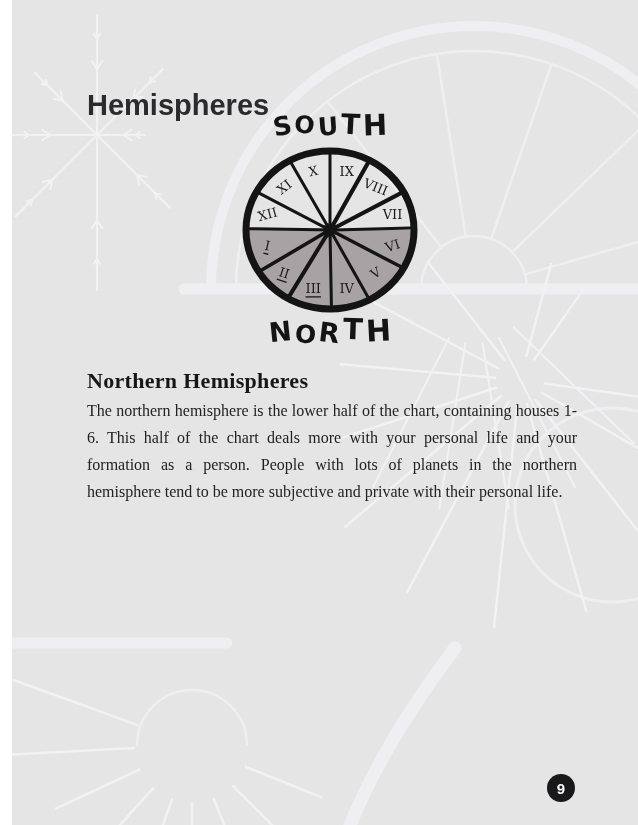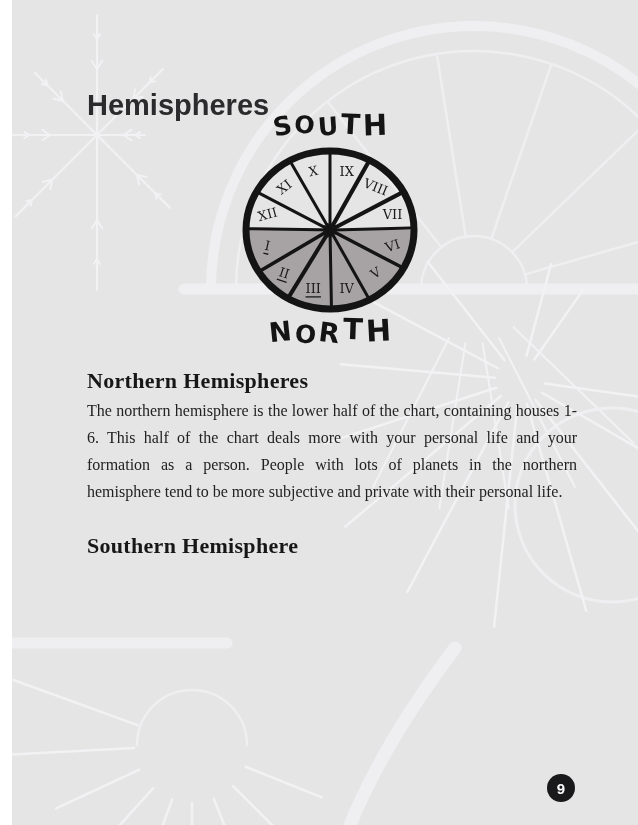--- a/index.html
+++ b/index.html
@@ -165,21 +165,20 @@
     </svg>
 
   <div class="layer hand-label north"><span>N</span><span>O</span><span>R</span><span>T</span><span>H</span></div>
 
   <div class="layer sections">
     <section>
       <h2>Northern Hemispheres</h2>
       <p>The northern hemisphere is the lower half of the chart, containing houses 1-6. This half of the chart deals more with your personal life and your formation as a person. People with lots of planets in the northern hemisphere tend to be more subjective and private with their personal life.</p>
     </section>
     <section>
-      <h2>Southern Hemisphere</h2>
     </section>
   </div>
 
   <div class="layer page-number">
     <span>9</span>
   </div>
 
 </div>
 
 </body></html>

